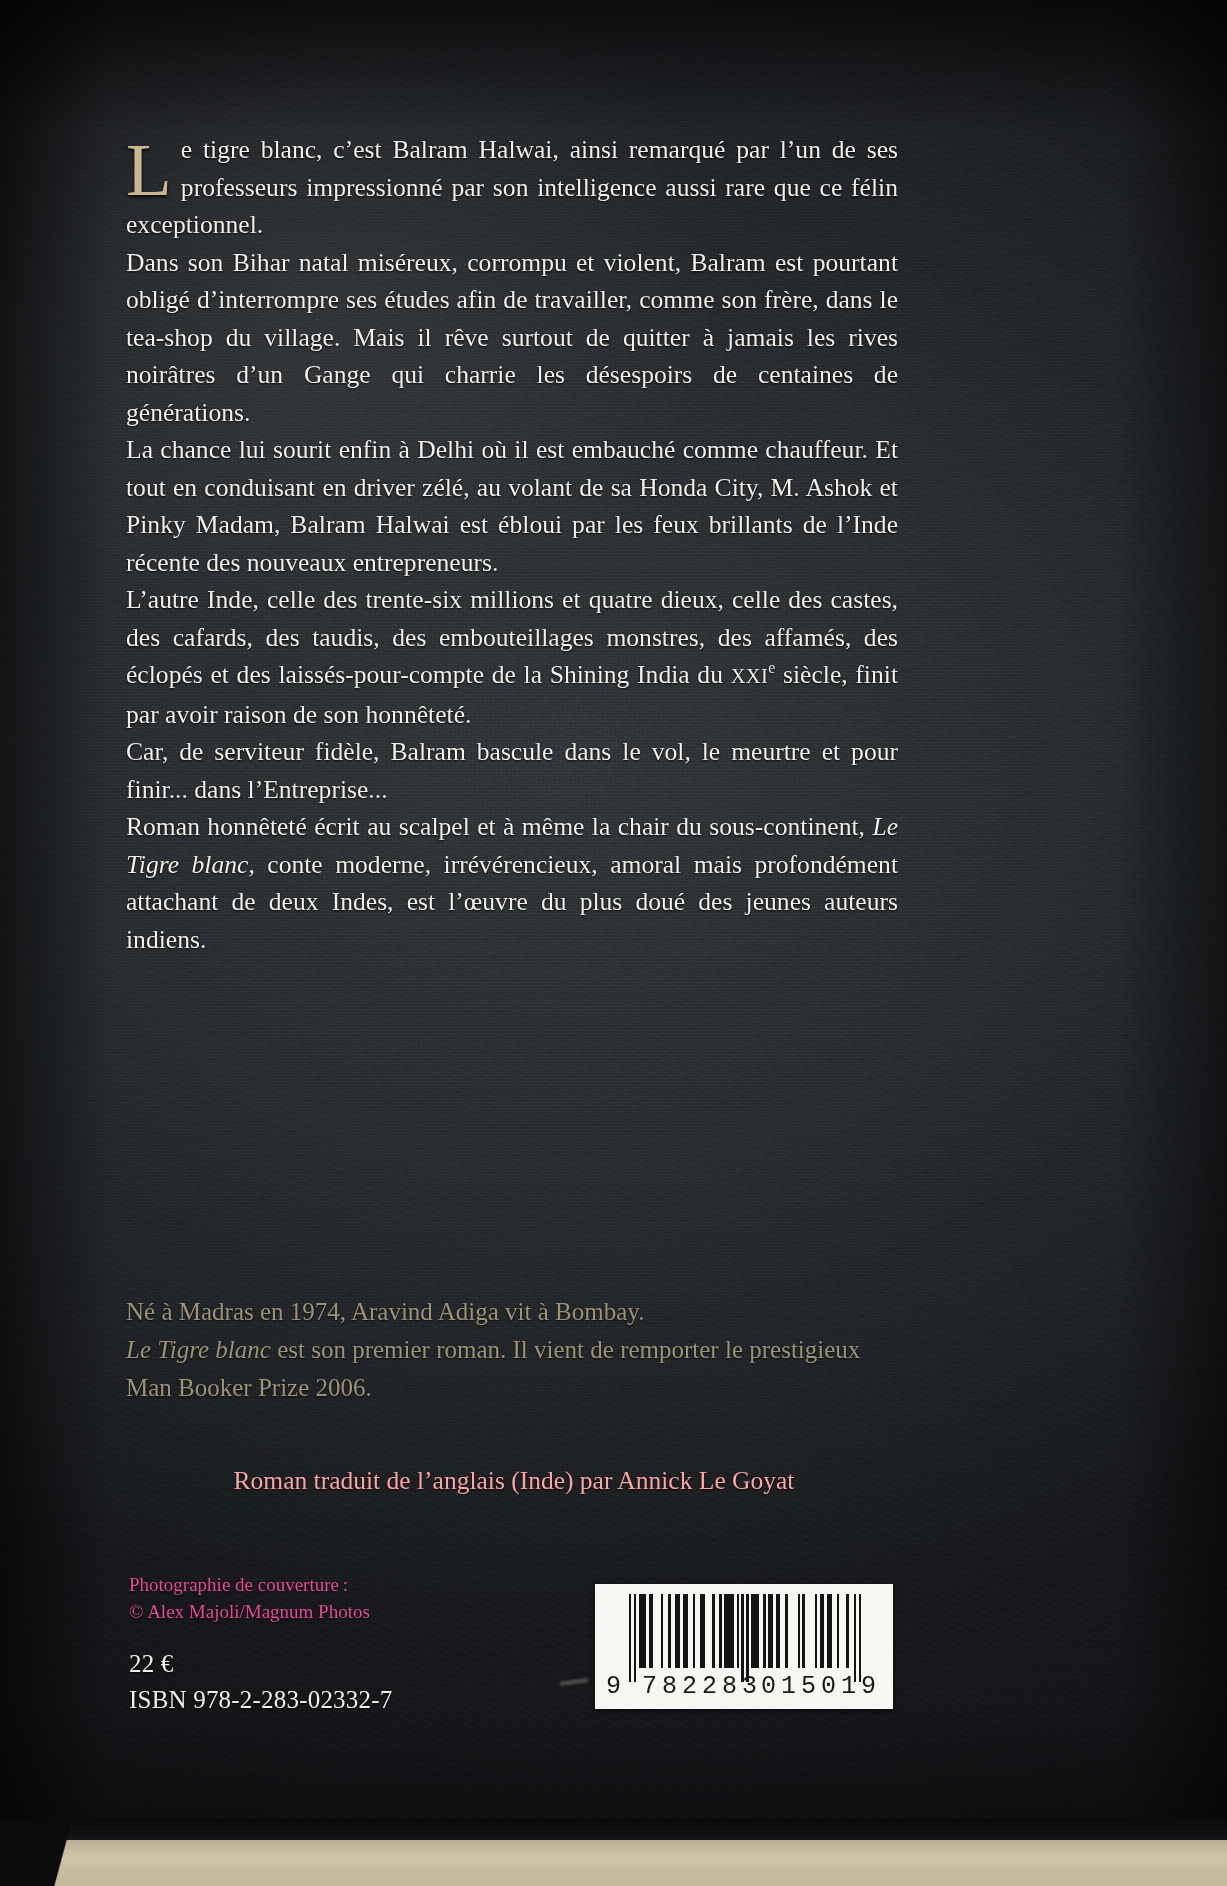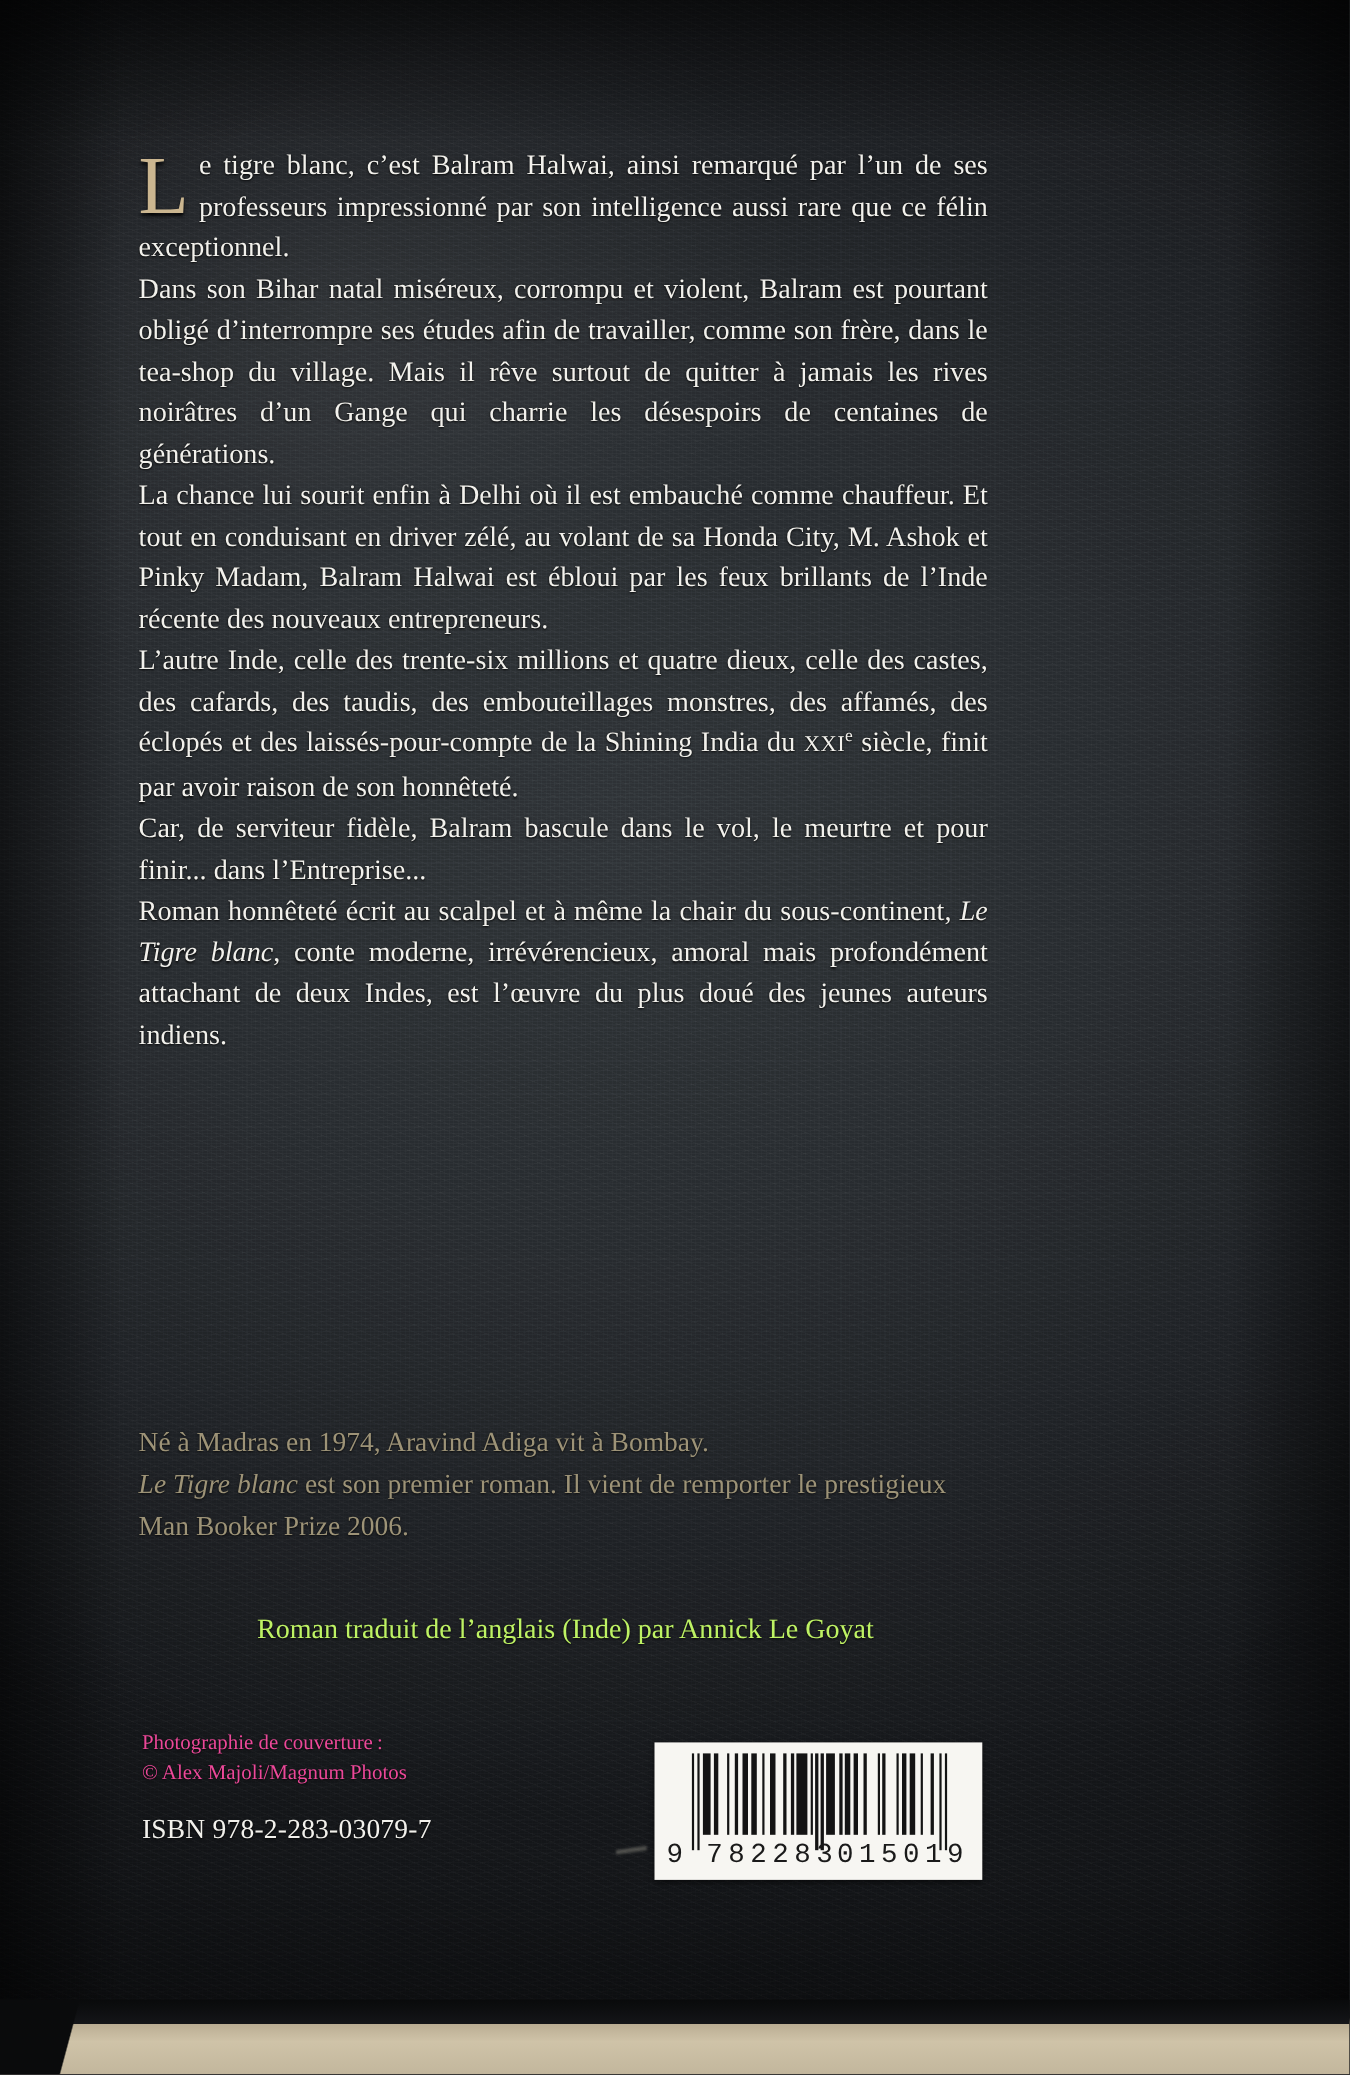--- a/index.html
+++ b/index.html
@@ -144,21 +144,21 @@
     text-shadow: 0 1px 2px rgba(0,0,0,0.75);
   }
   .bio p { margin: 0; }
 
   .translator {
     position: absolute;
     left: 126px;
     top: 1464px;
     width: 776px;
     text-align: center;
-    color: #bef264;
+    color: #fca5a5;
     font-size: 25.5px;
     line-height: 34px;
     text-shadow: 0 1px 2px rgba(0,0,0,0.85);
   }
 
   .credits {
     position: absolute;
     left: 129px;
     top: 1571px;
     color: #ec4899;
@@ -281,21 +281,22 @@
     </div>
 
     <div class="translator">Roman traduit de l’anglais (Inde) par Annick Le Goyat</div>
 
     <div class="credits">
       <div>Photographie de couverture :</div>
       <div>© Alex Majoli/Magnum Photos</div>
     </div>
 
     <div class="price-block">
-      <div>ISBN 978-2-283-03079-7</div>
+      <div>22 €</div>
+      <div>ISBN 978-2-283-02332-7</div>
     </div>
 
     <div class="scuff"></div>
 
     <div class="barcode-card">
       <div class="barcode-inner" id="barcode-bars">
           <div class="bar guard" style="width: 2.45px;"></div>
           <div class="sp" style="width: 2.45px;"></div>
           <div class="bar guard" style="width: 2.45px;"></div>
           <div class="sp" style="width: 2.45px;"></div>

